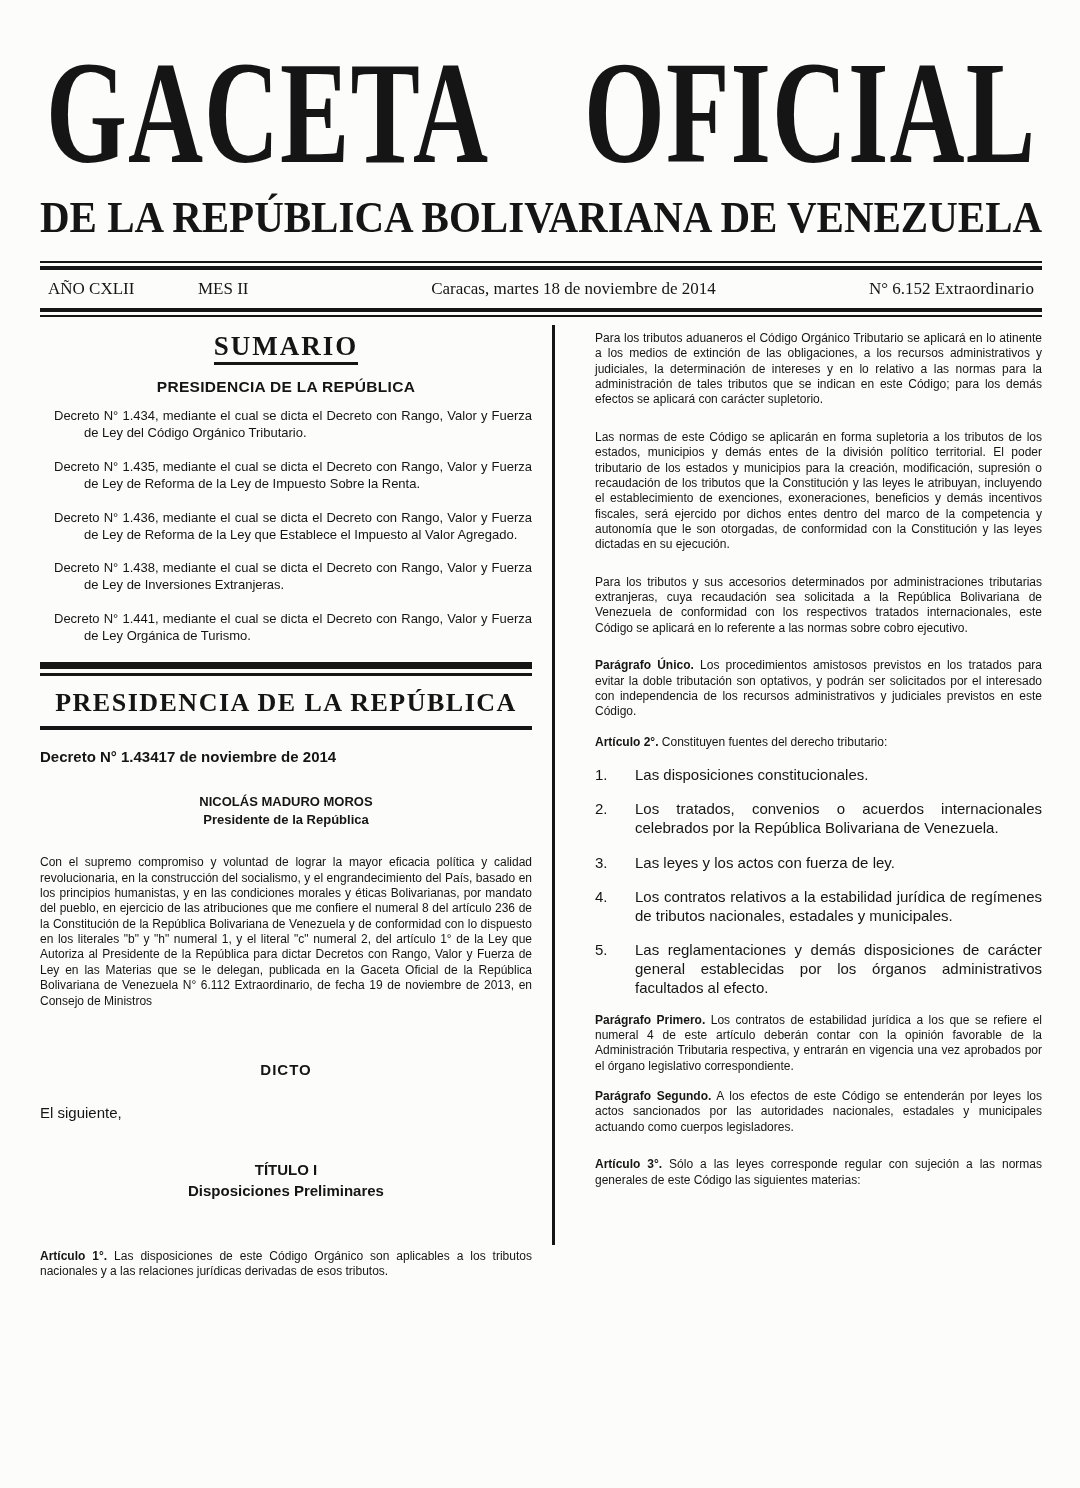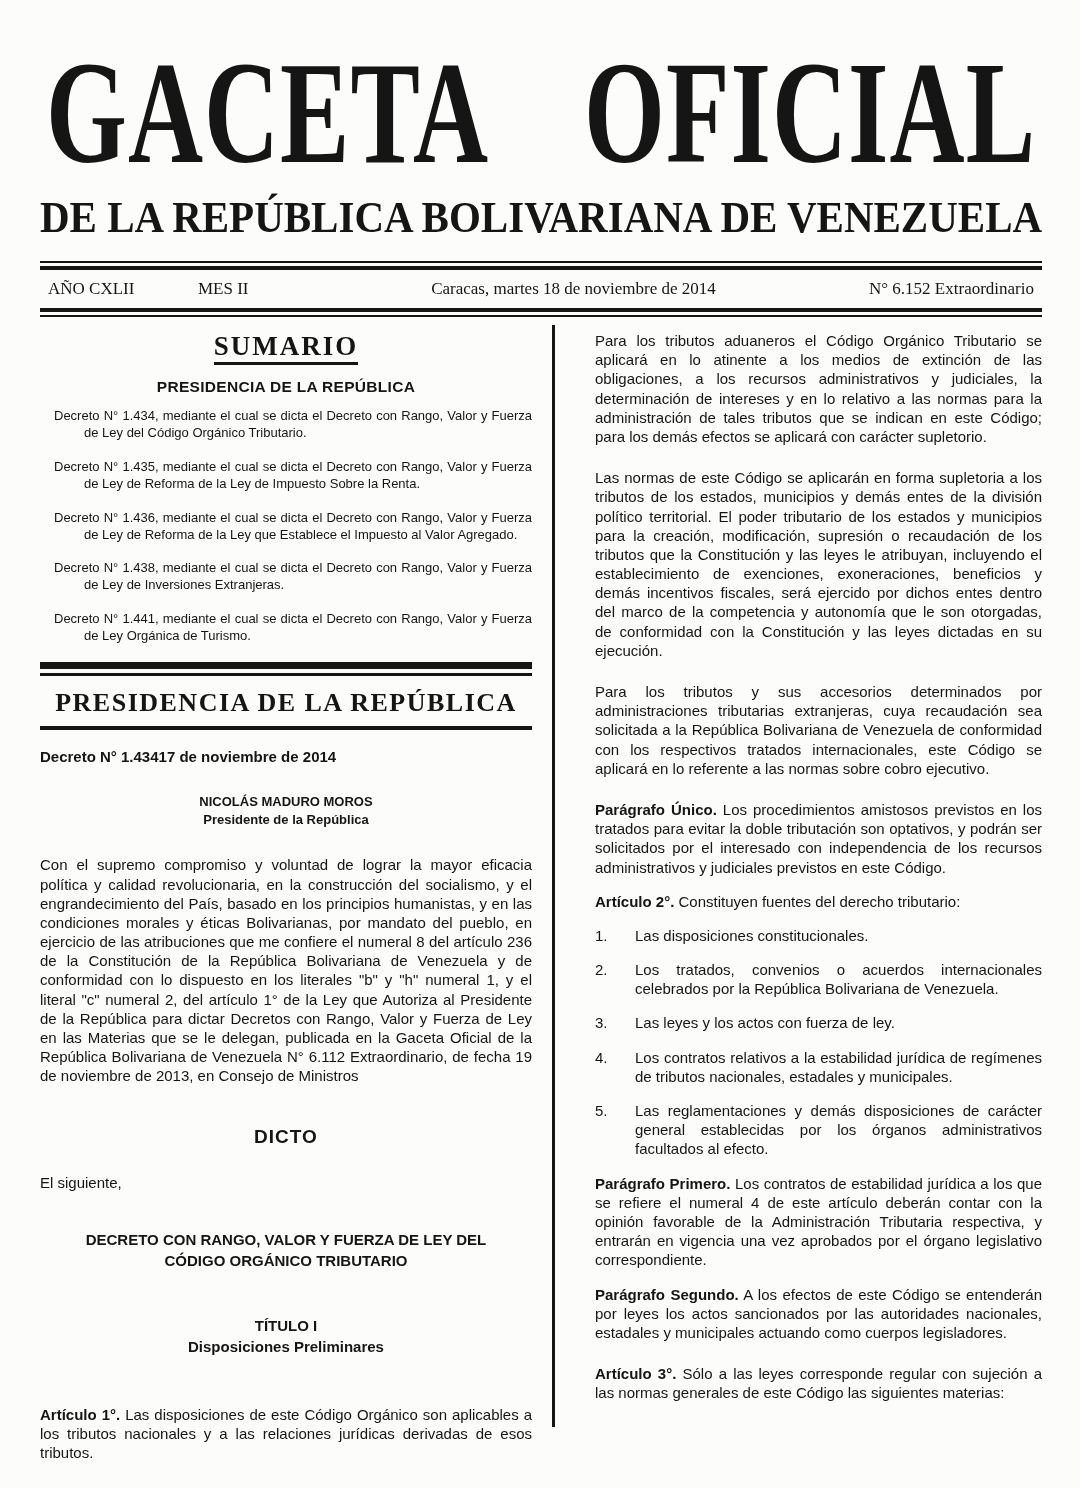--- a/index.html
+++ b/index.html
@@ -58,22 +58,22 @@
   .rule-break .rb1{height:7px;background:#151515;}
   .rule-break .gap{height:4px;}
   .rule-break .rb2{height:3px;background:#151515;}
   .section-heading{
     font-family:"Liberation Serif","DejaVu Serif",serif;font-weight:bold;
     font-size:26px;text-align:center;letter-spacing:1.5px;margin:12px 0 8px 0;
   }
   .heading-rule{height:4px;background:#151515;margin:0 0 18px 0;}
   .decree-meta{display:flex;justify-content:flex-start;font-size:15px;margin:6px 0 28px 0;padding-right:14px;font-weight:bold;}
   .president-block{text-align:center;font-weight:bold;font-size:13px;line-height:1.4;margin:0 0 26px 0;}
-  .para{font-size:15px;line-height:1.28;text-align:justify;margin:0 0 15px 0;}
-  .dicto{text-align:center;font-weight:bold;font-size:19px;margin:40px 0 26px 0;letter-spacing:1px;}
+  .para{font-size:12px;line-height:1.28;text-align:justify;margin:0 0 15px 0;}
+  .dicto{text-align:center;font-weight:bold;font-size:15px;margin:52px 0 26px 0;letter-spacing:1px;}
   .intro{font-size:15px;margin:0 0 38px 0;}
   .law-title{text-align:center;font-weight:bold;font-size:15px;line-height:1.4;max-width:420px;margin:0 auto 44px auto;}
   .titulo-block{text-align:center;font-weight:bold;font-size:15px;line-height:1.4;margin:0 0 48px 0;}
 
   
   .fuente{display:flex;margin:0 0 15px 0;font-size:15px;line-height:1.28;}
   .fuente .num{width:40px;flex:none;}
   .fuente .txt{flex:1;text-align:justify;}
   .mb22{margin-bottom:22px;}
   b{font-weight:bold;}
@@ -134,21 +134,20 @@
       <div class="president-block">
         <div>NICOLÁS MADURO MOROS</div>
         <div>Presidente de la República</div>
       </div>
 
       <p class="para">Con el supremo compromiso y voluntad de lograr la mayor eficacia política y calidad revolucionaria, en la construcción del socialismo, y el engrandecimiento del País, basado en los principios humanistas, y en las condiciones morales y éticas Bolivarianas, por mandato del pueblo, en ejercicio de las atribuciones que me confiere el numeral 8 del artículo 236 de la Constitución de la República Bolivariana de Venezuela y de conformidad con lo dispuesto en los literales "b" y "h" numeral 1, y el literal "c" numeral 2, del artículo 1° de la Ley que Autoriza al Presidente de la República para dictar Decretos con Rango, Valor y Fuerza de Ley en las Materias que se le delegan, publicada en la Gaceta Oficial de la República Bolivariana de Venezuela N° 6.112 Extraordinario, de fecha 19 de noviembre de 2013, en Consejo de Ministros</p>
 
       <div class="dicto">DICTO</div>
       <div class="intro">El siguiente,</div>
 
-      <div class="law-title">DECRETO CON RANGO, VALOR Y FUERZA DE LEY DEL CÓDIGO ORGÁNICO TRIBUTARIO</div>
 
       <div class="titulo-block">
         <div>TÍTULO I</div>
         <div>Disposiciones Preliminares</div>
       </div>
 
       <p class="para"><b>Artículo 1°.</b> <span>Las disposiciones de este Código Orgánico son aplicables a los tributos nacionales y a las relaciones jurídicas derivadas de esos tributos.</span></p>
 
     </div>
 

